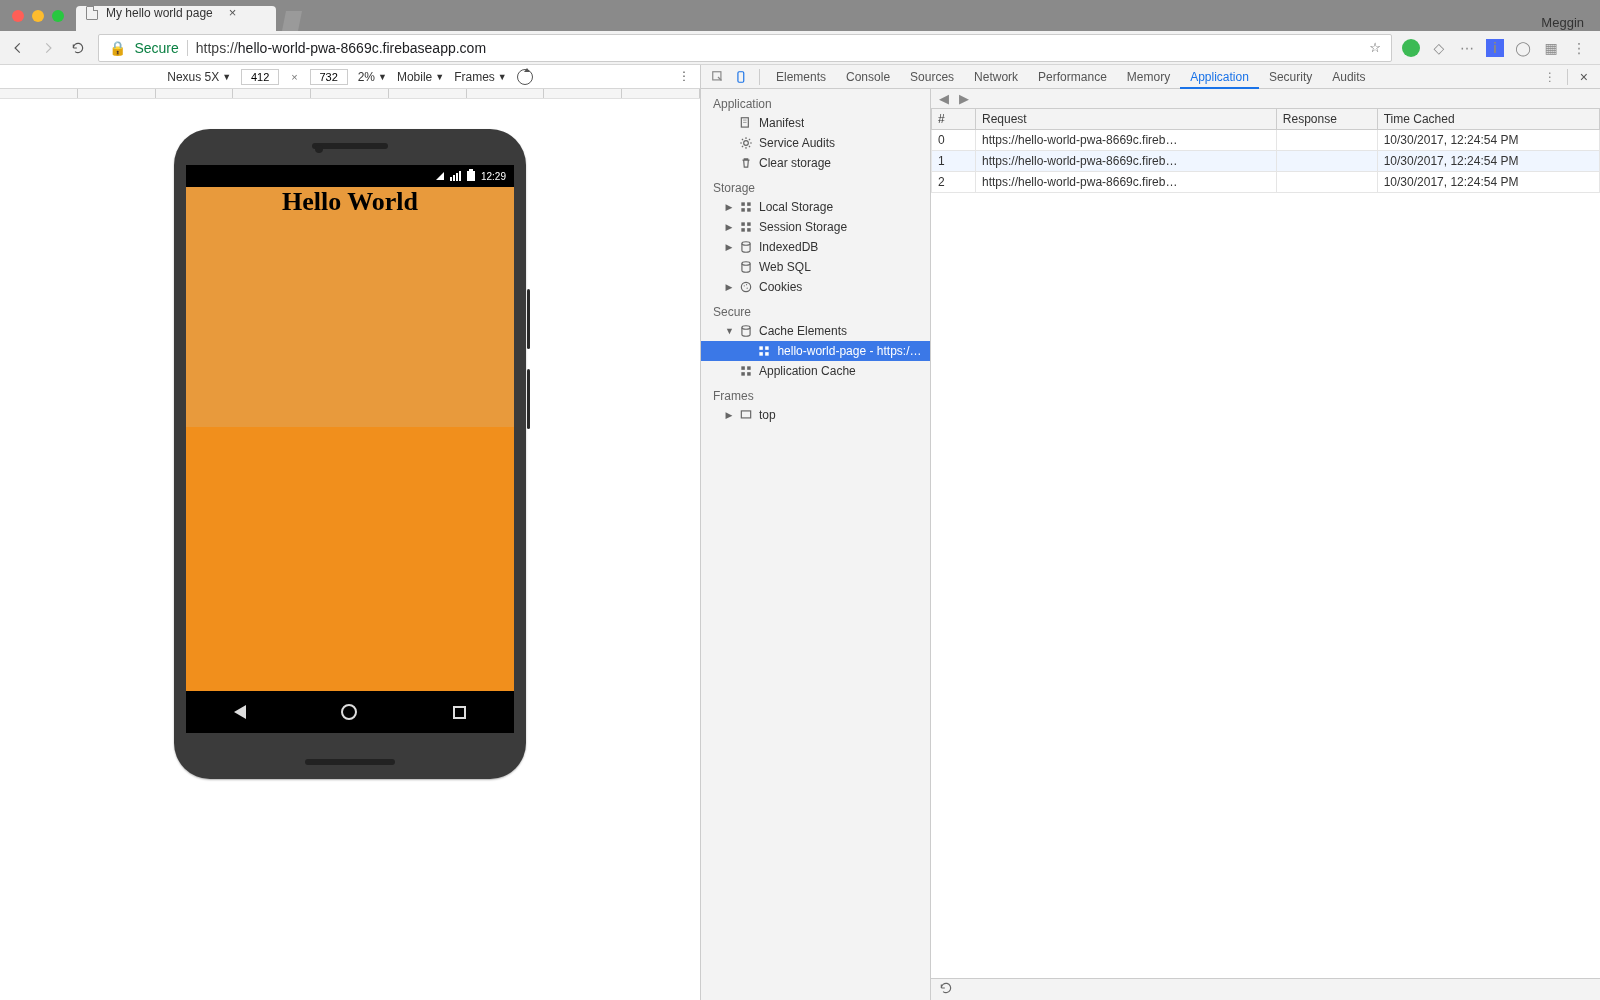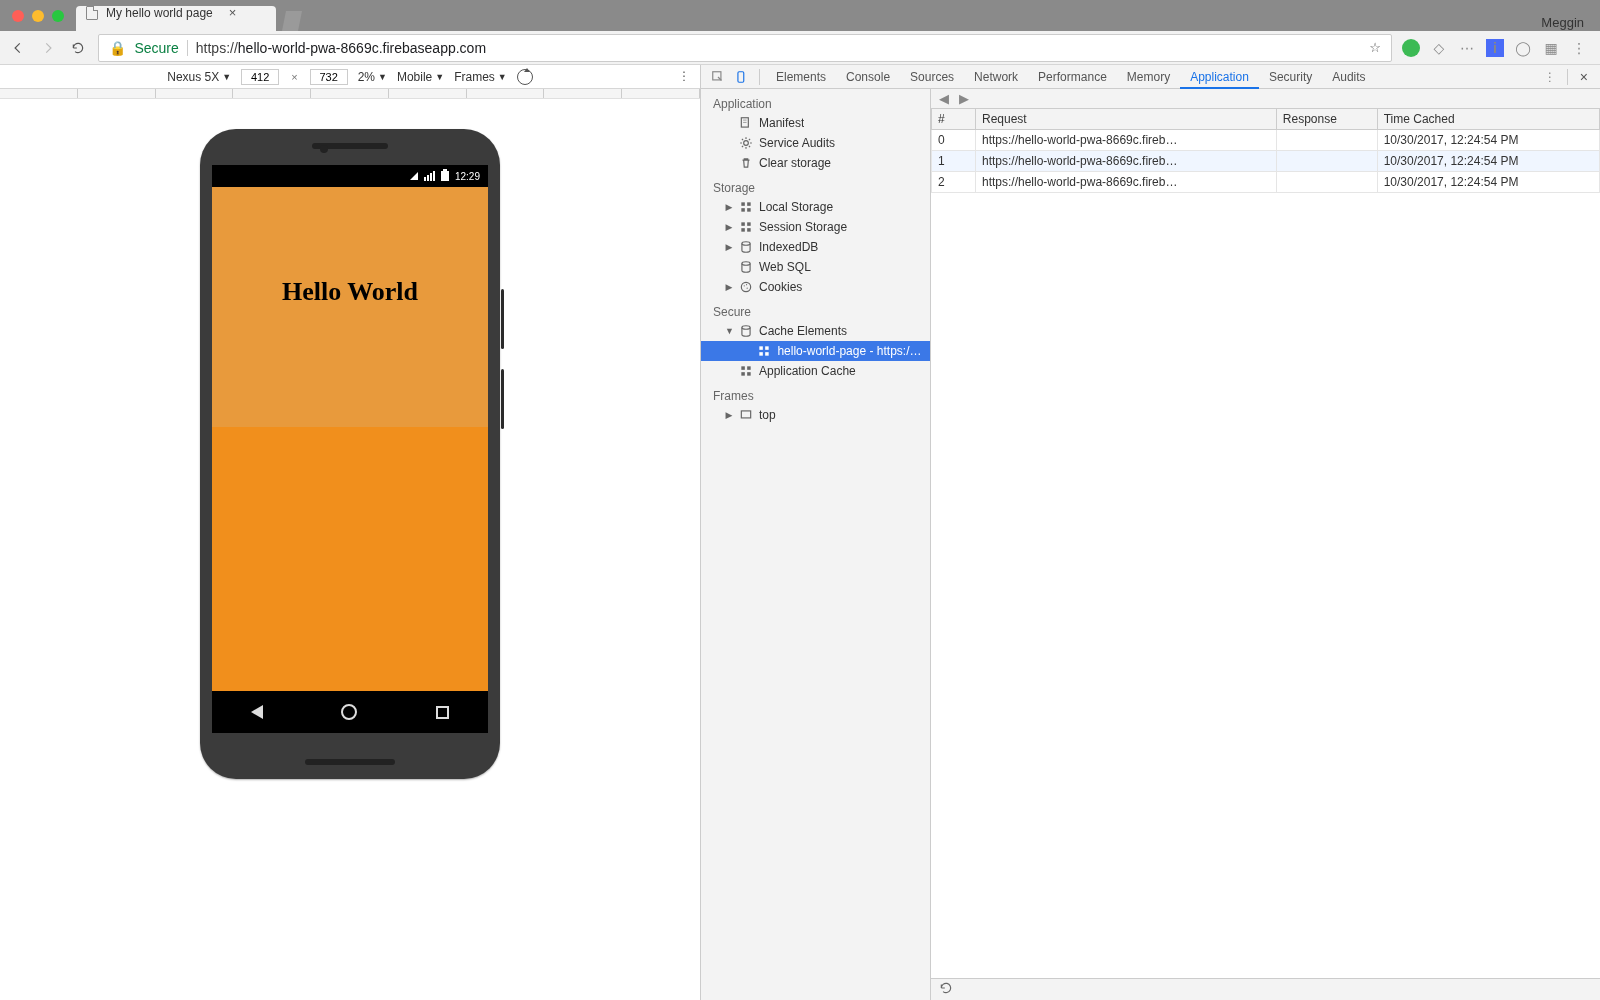--- a/index.html
+++ b/index.html
@@ -47,38 +47,38 @@
   .dim-in { width:38px; height:16px; border:1px solid #ccc; background:#fff; font-size:11px; text-align:center; }
   .device-toolbar .right-dots{ position:absolute; right:10px; top:4px; color:#555; }
   .device-toolbar .rot-icon { width:16px; height:16px; border:1.5px solid #555; border-radius:50%; position:relative; }
   .device-toolbar .rot-icon::after{content:'';position:absolute;top:-2px;left:6px;width:0;height:0;border-left:3px solid transparent;border-right:3px solid transparent;border-bottom:4px solid #555;}
   .device-toolbar .cross{ color:#777; font-size:11px; margin:0 2px; }
 
   .ruler-h { height:10px; background:#f5f5f5; border-bottom:1px solid #e0e0e0; display:flex; }
   .ruler-h span{ flex:1; border-right:1px solid #ccc; }
 
   .phone-wrap { display:flex; justify-content:center; padding:30px 0; }
-  .phone { width:300px; height:650px; background:#3b3b3b; border-radius:36px; padding:36px 12px 46px 12px; position:relative; box-shadow:0 1px 2px rgba(0,0,0,.3); }
+  .phone { width:352px; height:650px; background:#3b3b3b; border-radius:36px; padding:36px 12px 46px 12px; position:relative; box-shadow:0 1px 2px rgba(0,0,0,.3); }
   .phone::before{content:'';position:absolute;top:14px;left:50%;transform:translateX(-50%);width:76px;height:6px;background:#222;border-radius:3px;}
   .phone .cam{position:absolute;top:16px;left:40%;width:8px;height:8px;background:#222;border-radius:50%;}
   .phone .screen { width:100%; height:100%; background:#000; position:relative; overflow:hidden; }
   .phone .bottom-speaker{position:absolute;bottom:14px;left:50%;transform:translateX(-50%);width:90px;height:6px;background:#222;border-radius:3px;}
   .phone .side-btn{position:absolute;right:-4px;width:3px;height:60px;background:#2a2a2a;border-radius:2px;}
   .phone .side-btn.b1{top:160px;}
   .phone .side-btn.b2{top:240px;}
 
   .statusbar { height:22px; background:#000; color:#fff; display:flex; align-items:center; justify-content:flex-end; padding:0 8px; font-size:10px; gap:6px; }
   .statusbar .tri{width:0;height:0;border-left:8px solid transparent;border-bottom:8px solid #fff;}
   .statusbar .bars{display:flex;align-items:flex-end;gap:1px;}
   .statusbar .bars i{width:2px;background:#fff;display:inline-block;}
   .statusbar .bars i:nth-child(1){height:4px}.statusbar .bars i:nth-child(2){height:6px}.statusbar .bars i:nth-child(3){height:8px}.statusbar .bars i:nth-child(4){height:10px}
   .statusbar .batt{width:8px;height:10px;background:#fff;position:relative;}
   .statusbar .batt::before{content:'';position:absolute;top:-2px;left:2px;width:4px;height:2px;background:#fff;}
 
-  .page-top { height:240px; background:#e89a3c; text-align:center; padding-top:90px; }
+  .page-top { height:240px; background:#e89a3c; text-align:center; }
   .page-top h1 { font-family: Georgia, "Times New Roman", serif; font-weight: bold; font-size:26px; color:#000;}
   .page-bottom { position:absolute; top:262px; left:0; right:0; bottom:42px; background:#f18f1c; }
 
   .navbar { position:absolute; bottom:0; left:0; right:0; height:42px; background:#000; display:flex; align-items:center; justify-content:space-around; }
   .navbar .tri-back{width:0;height:0;border-top:7px solid transparent;border-bottom:7px solid transparent;border-right:12px solid #ddd;}
   .navbar .circ{width:16px;height:16px;border:2px solid #ddd;border-radius:50%;}
   .navbar .sq{width:13px;height:13px;border:2px solid #ddd;}
 
   
   .devtools { flex:1; display:flex; flex-direction:column; border-left:1px solid #ccc; }

